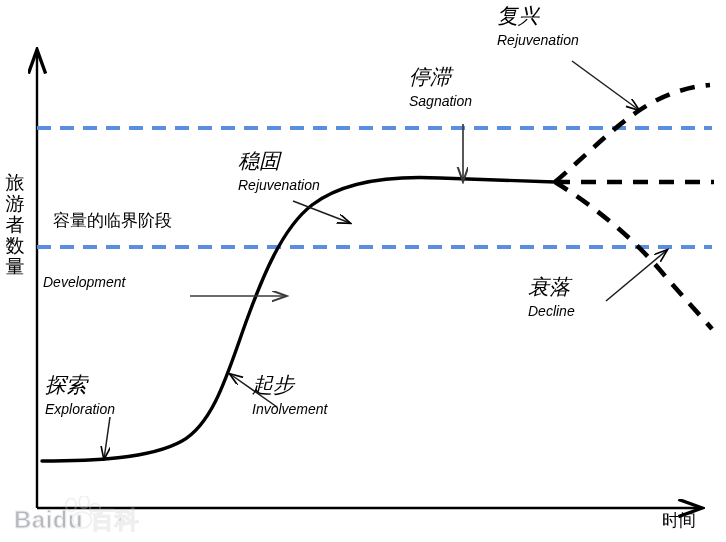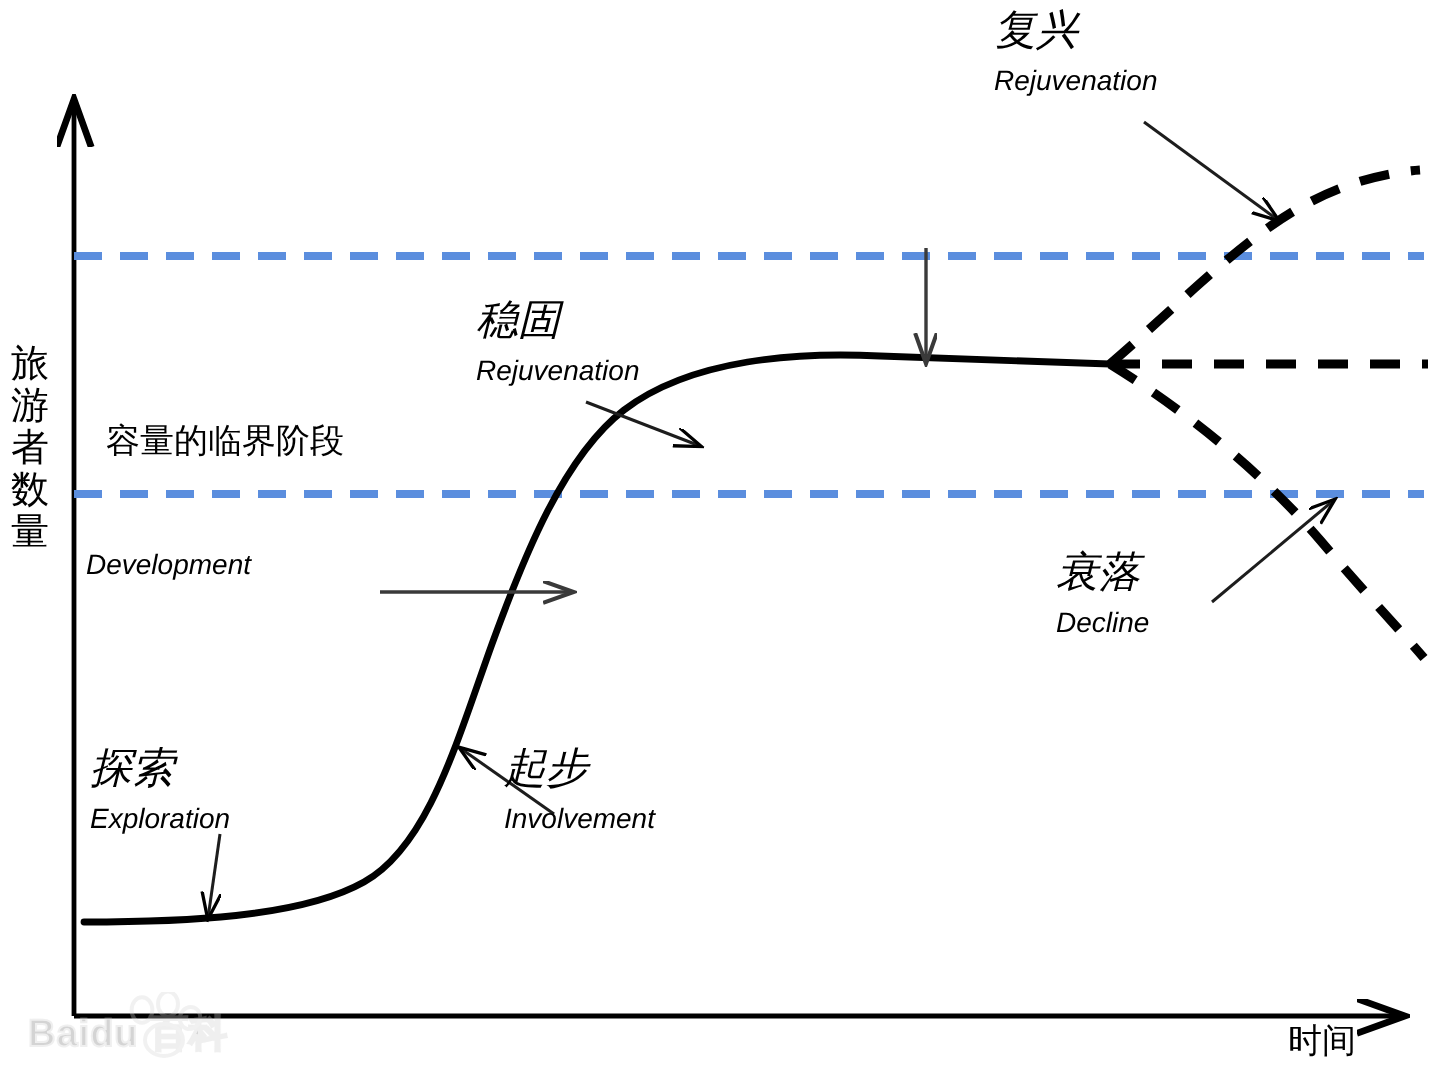--- a/index.html
+++ b/index.html
@@ -51,23 +51,23 @@
     top: 494px;
     width: 150px;
     height: 40px;
     opacity: 0.30;
     pointer-events: none;
   }
   .wm-text {
     position: absolute;
     left: 6px;
     top: 10px;
-    font-size: 19px;
+    font-size: 24px;
     font-weight: bold;
-    color: #737373;
+    color: #0f172a;
     -webkit-text-stroke: 1px #cdcdcd;
     text-shadow: 0 0 1px #d8d8d8;
     letter-spacing: 0.5px;
   }
   .wm-paw {
     position: absolute;
     left: 52px;
     top: 2px;
   }
 </style>
@@ -129,21 +129,21 @@
   </svg>
 
   <div class="axis-y-label" style="left:4px; top:172px;">
     <span>旅</span>
     <span>游</span>
     <span>者</span>
     <span>数</span>
     <span>量</span>
   </div>
 
-  <div class="lbl cn" style="left:644px; top:508px;text-align:center;">时间</div>
+  <div class="lbl cn" style="left:662px; top:508px;text-align:center;">时间</div>
 
   <div class="lbl cn" style="left:53px; top:208px;">容量的临界阶段</div>
 
   <div class="lbl two-line" style="left:45px; top:372px;">
     <span class="cn-line">探索</span>
     <span class="en-line">Exploration</span>
   </div>
 
   <div class="lbl two-line" style="left:252px; top:372px;">
     <span class="cn-line">起步</span>
@@ -152,20 +152,24 @@
 
   <div class="lbl two-line" style="left:43px; top:270px;">
     <span class="en-line">Development</span>
   </div>
 
   <div class="lbl two-line" style="left:238px; top:148px;">
     <span class="cn-line">稳固</span>
     <span class="en-line">Rejuvenation</span>
   </div>
 
+  <div class="lbl two-line" style="left:409px; top:64px;">
+    <span class="cn-line">停滞</span>
+    <span class="en-line">Sagnation</span>
+  </div>
 
   <div class="lbl two-line" style="left:497px; top:3px;">
     <span class="cn-line">复兴</span>
     <span class="en-line">Rejuvenation</span>
   </div>
 
   <div class="lbl two-line" style="left:528px; top:274px;">
     <span class="cn-line">衰落</span>
     <span class="en-line">Decline</span>
   </div>

